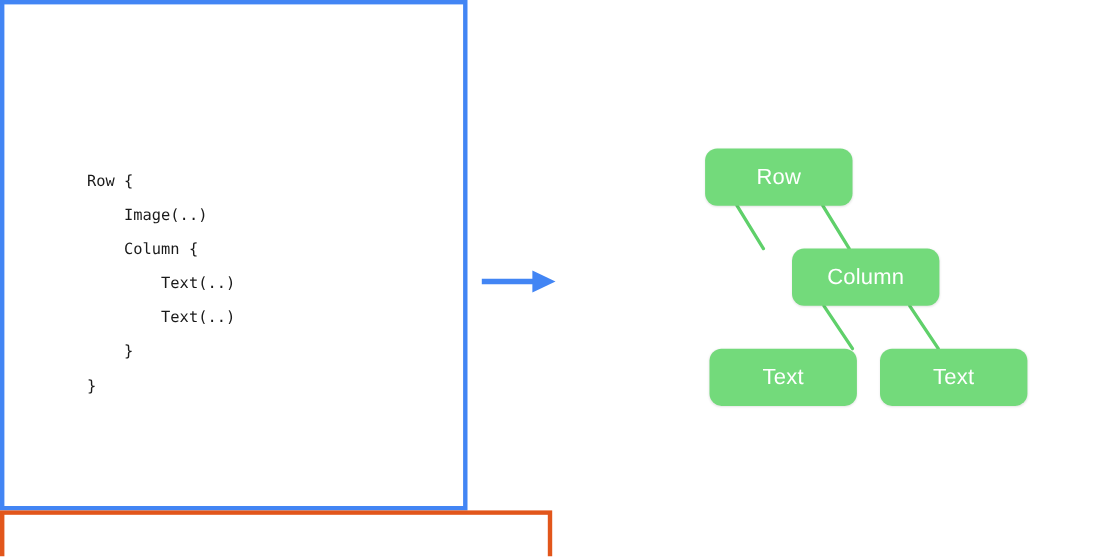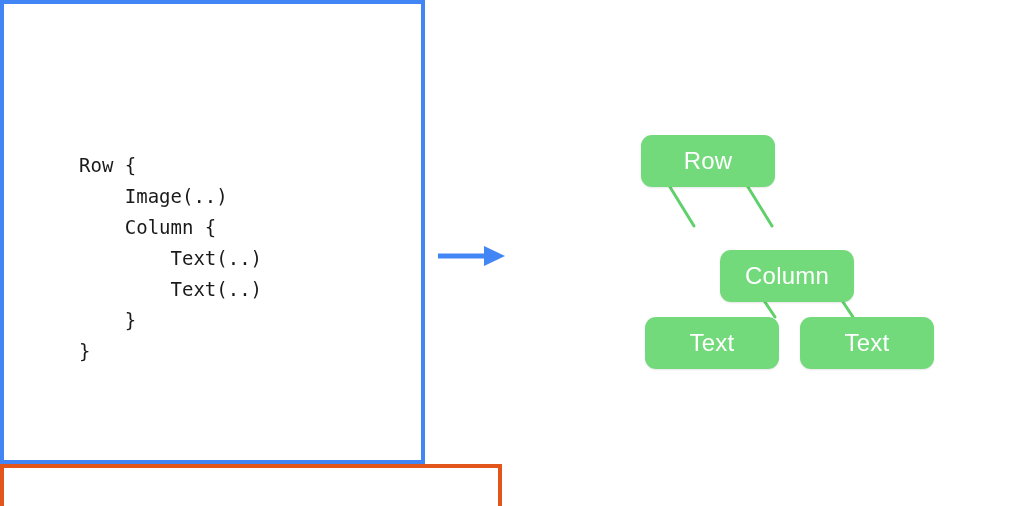--- a/index.html
+++ b/index.html
@@ -32,21 +32,21 @@
     border: 4px solid #e2561b;
   }
 
   
   #code-block {
     position: absolute;
     left: 79px;
     top: 150px;
     margin: 0;
     font-family: "DejaVu Sans Mono", "Liberation Mono", monospace;
-    font-size: 19px;
+    font-size: 14px;
     line-height: 31px;
     color: #1a1a1a;
     white-space: pre;
     letter-spacing: 0px;
   }
 
   
   #arrow-connector {
     position: absolute;
     left: 437px;
@@ -66,29 +66,29 @@
   }
   .tree-node {
     position: absolute;
     display: flex;
     align-items: center;
     justify-content: center;
     background: #73da7b;
     color: #ffffff;
     border-radius: 11px;
     font-family: "Liberation Sans", sans-serif;
-    font-size: 24px;
+    font-size: 20px;
     font-weight: 400;
     letter-spacing: 0.2px;
     box-sizing: border-box;
     box-shadow: 0 1px 2px rgba(0,0,0,0.10);
   }
   #node-row    { left: 641px; top: 135px; width: 134px; height: 52px; }
   #node-image  { left: 563px; top: 226px; width: 134px; height: 52px; }
-  #node-column { left: 720px; top: 226px; width: 134px; height: 52px; margin-top: 24px; }
+  #node-column { left: 720px; top: 226px; width: 134px; height: 52px; }
   #node-text-1 { left: 645px; top: 317px; width: 134px; height: 52px; }
   #node-text-2 { left: 800px; top: 317px; width: 134px; height: 52px; }
 </style>
 </head>
 <body>
 
 <div id="canvas">
 
   <div id="code-panel">
     <pre id="code-block">Row {

